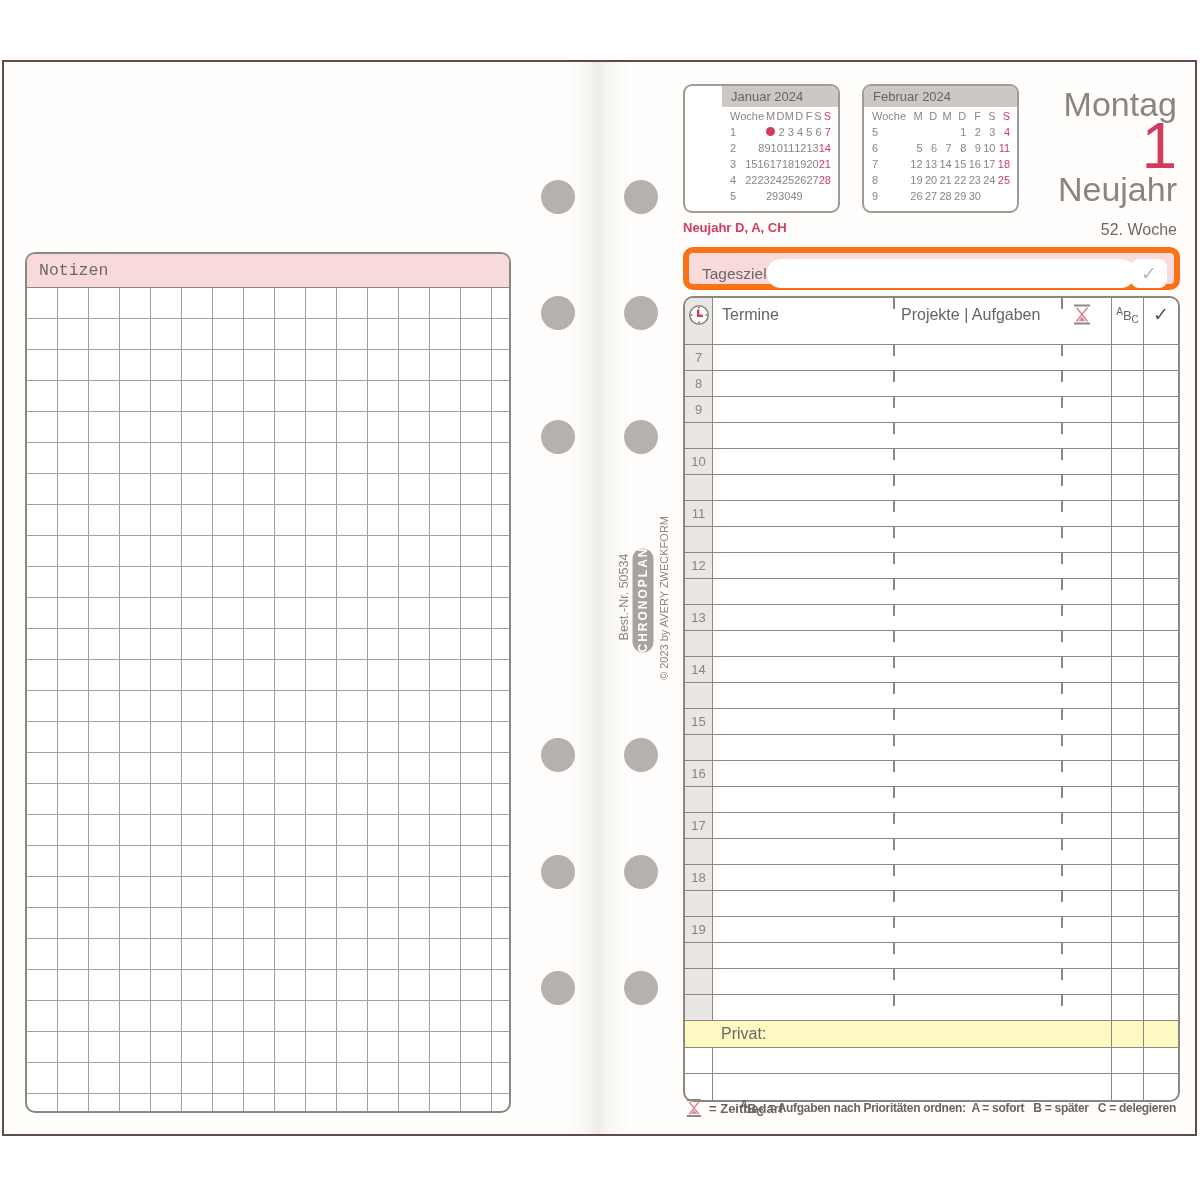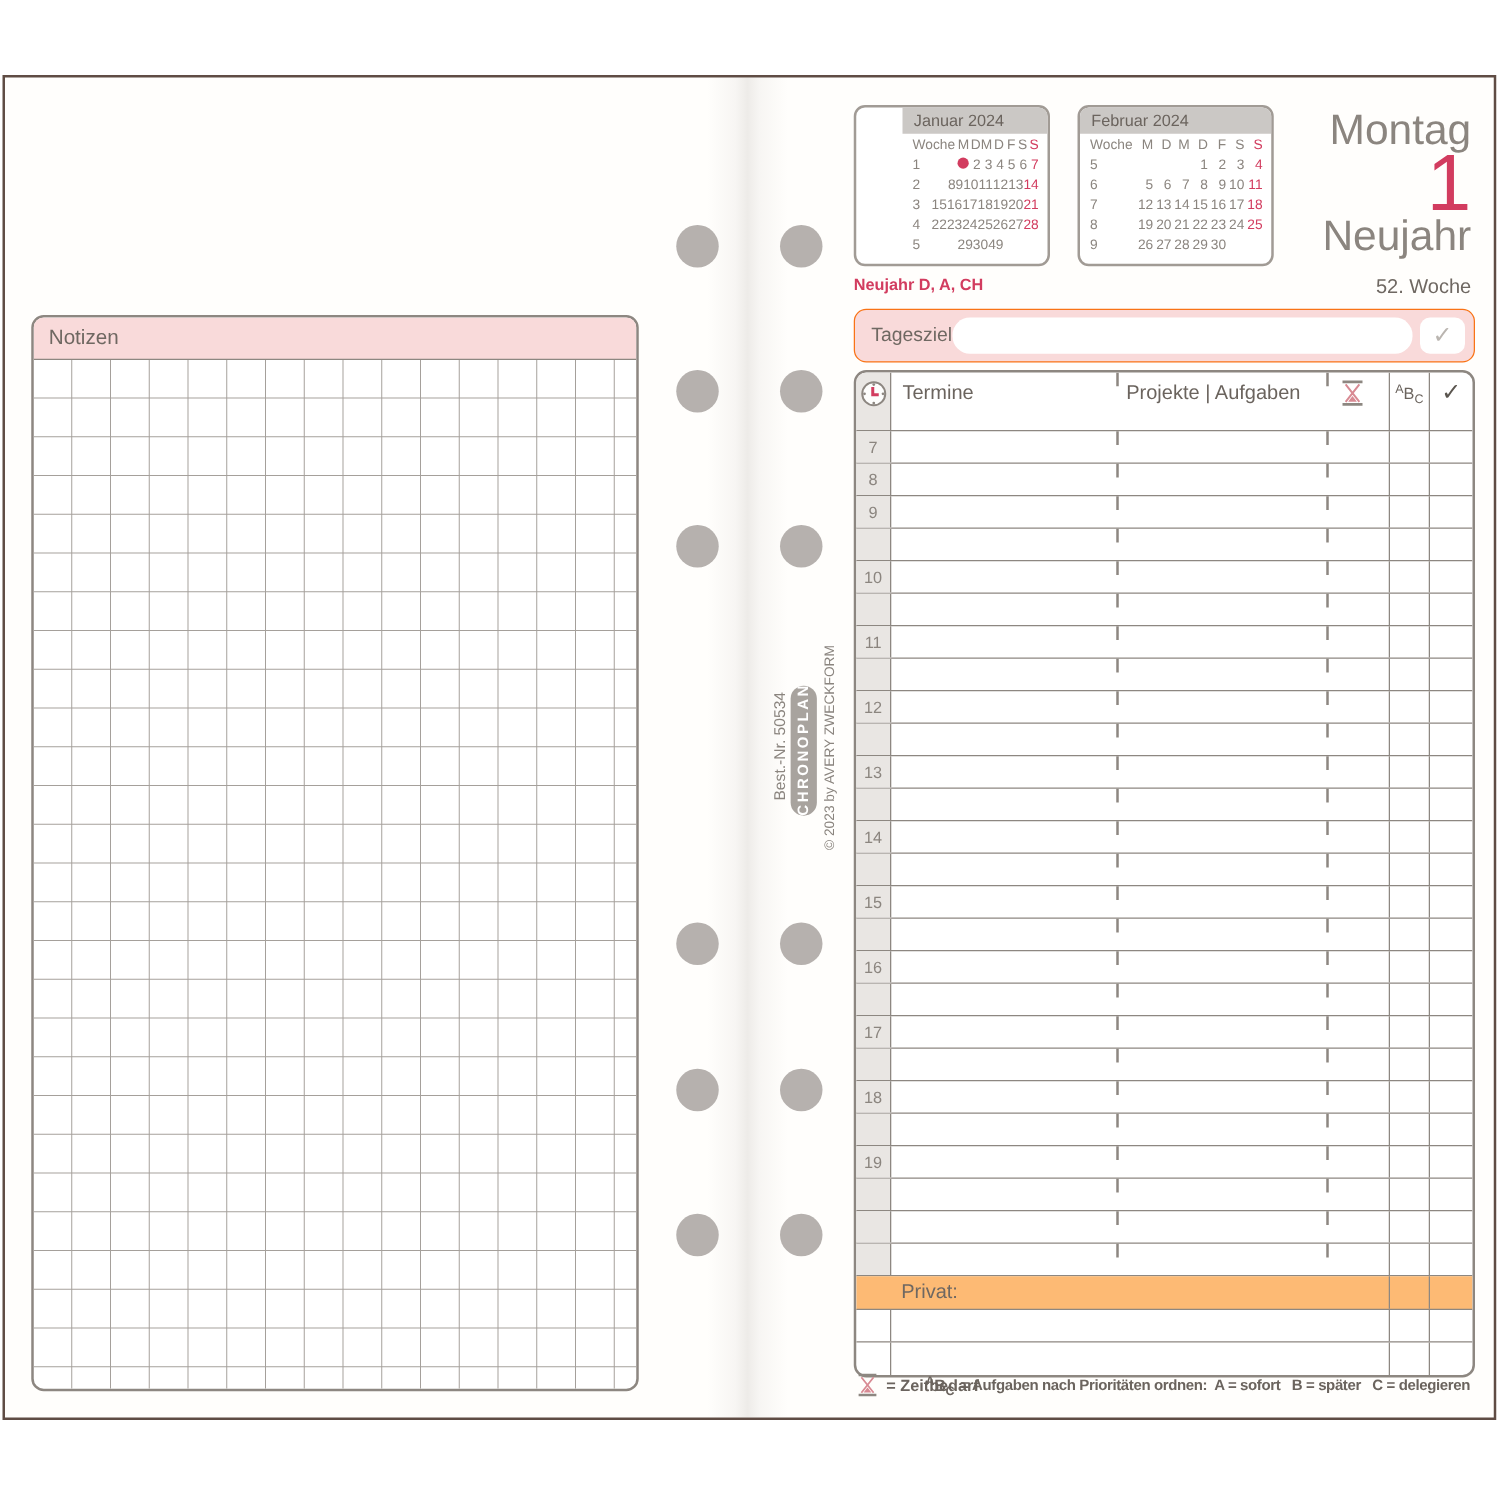--- a/index.html
+++ b/index.html
@@ -9,21 +9,21 @@
   
   .frame{position:absolute;left:2px;top:60px;width:1191px;height:1072px;
          border:2px solid #5f4c44;background:#fffefc;}
   .spine-shadow{position:absolute;left:566px;top:62px;width:64px;height:1072px;
          background:linear-gradient(to right,rgba(120,110,100,0) 0%,rgba(120,110,100,0.06) 35%,
                      rgba(120,110,100,0.13) 50%,rgba(120,110,100,0.06) 65%,rgba(120,110,100,0) 100%);}
   .hole{position:absolute;width:34px;height:34px;border-radius:50%;background:#b6b1ae;}
 
   
   .notizen{position:absolute;left:25px;top:252px;width:486px;height:861px;box-sizing:border-box;
-           border:2px solid #8d8781;border-radius:10px;background:#fff;overflow:hidden;}
+           border:2px solid #8d8781;border-radius:10px;background:#fff;overflow:hidden;font-family:Liberation Mono, monospace;}
   .notizen-header{height:33px;background:#f9dada;border-bottom:1px solid #8d8781;
            line-height:33px;padding-left:12px;font-size:16.5px;color:#6f6862;}
   .notizen-grid{position:absolute;left:0;top:34px;right:0;bottom:0;
            background-image:linear-gradient(to right,#a5a09b 1px,transparent 1px),
                             linear-gradient(to bottom,#a5a09b 1px,transparent 1px);
            background-size:31px 31px;background-position:-1px -1px;}
 
   
   .spine-rot{position:absolute;transform:rotate(-90deg);transform-origin:center;text-align:center;}
   .spine-order{left:545px;top:589px;width:160px;height:16px;font-size:12.5px;color:#8b857f;}
@@ -44,32 +44,32 @@
 
   
   .big-weekday{position:absolute;top:85px;right:23px;font-size:34px;color:#8b857f;}
   .big-day{position:absolute;top:114px;right:23px;font-size:64px;line-height:1;color:#d23c5f;}
   .big-month{position:absolute;top:170px;right:23px;font-size:34px;color:#8b857f;}
   .week-info{position:absolute;top:221px;right:23px;font-size:16px;color:#6f6862;}
   .holiday{position:absolute;top:220px;left:683px;font-size:13px;font-weight:bold;color:#d23c5f;}
 
   
   .tagesziel{position:absolute;left:683px;top:247px;width:497px;height:43px;box-sizing:border-box;
-             background:#f9dada;border:1px solid #f97316;border-radius:10px;}
+             background:#f9dada;border:6px solid #f97316;border-radius:10px;}
   .tz-label{position:absolute;left:13px;top:0;line-height:41px;font-size:15.5px;color:#6f6862;}
   .tz-input{position:absolute;left:78px;top:6px;width:368px;height:29px;background:#fff;border-radius:14px;}
   .tz-check{position:absolute;right:7px;top:6px;width:36px;height:29px;background:#fff;border-radius:8px;
             text-align:center;line-height:29px;font-size:19px;color:#bab5b0;}
 
   
   .sched{position:absolute;left:683px;top:296px;width:497px;box-sizing:border-box;background:#fff;
          border:2px solid #8d8781;border-radius:10px;overflow:hidden;}
   .srow{display:flex;height:26px;box-sizing:border-box;border-bottom:1px solid #8d8781;position:relative;}
   .srow.header{height:47px;}
-  .srow.privat{height:27px;background:#fdba74;}
+  .srow.privat{height:27px;background:#fef9c3;}
   .srow.extra:last-child{border-bottom:none;}
   .c-time{width:27px;flex:none;background:#e9e6e3;border-right:1px solid #8d8781;
           text-align:center;font-size:13px;color:#8b857f;line-height:25px;position:relative;}
   .c-zone{width:398px;flex:none;position:relative;}
   .c-abc{width:31px;flex:none;border-left:1px solid #8d8781;text-align:center;}
   .c-check{flex:1;border-left:1px solid #8d8781;text-align:center;}
   .tick{position:absolute;top:0;width:1.5px;height:11px;background:#8d8781;}
   .tick.t1{left:180px;}
   .tick.t2{left:348px;}
   .header .c-time{line-height:34px;}

